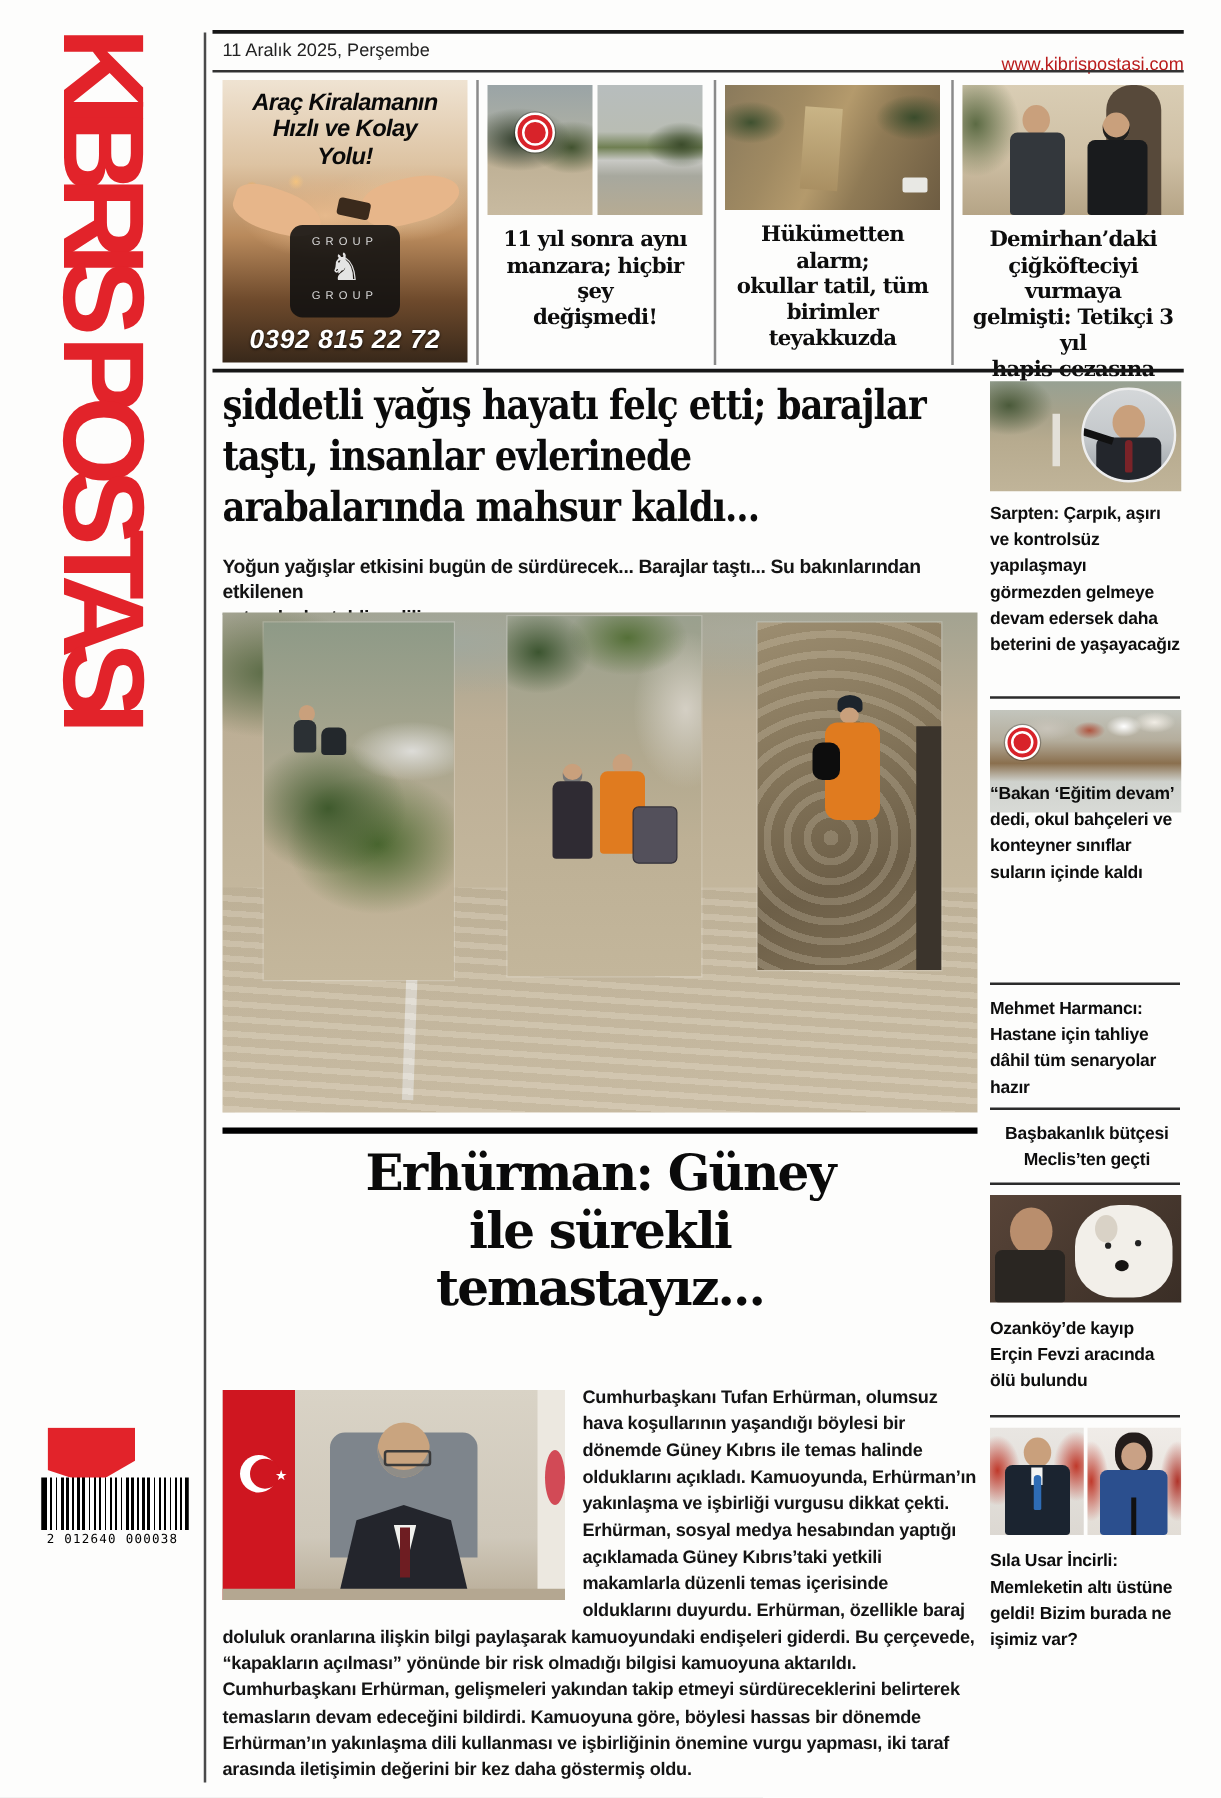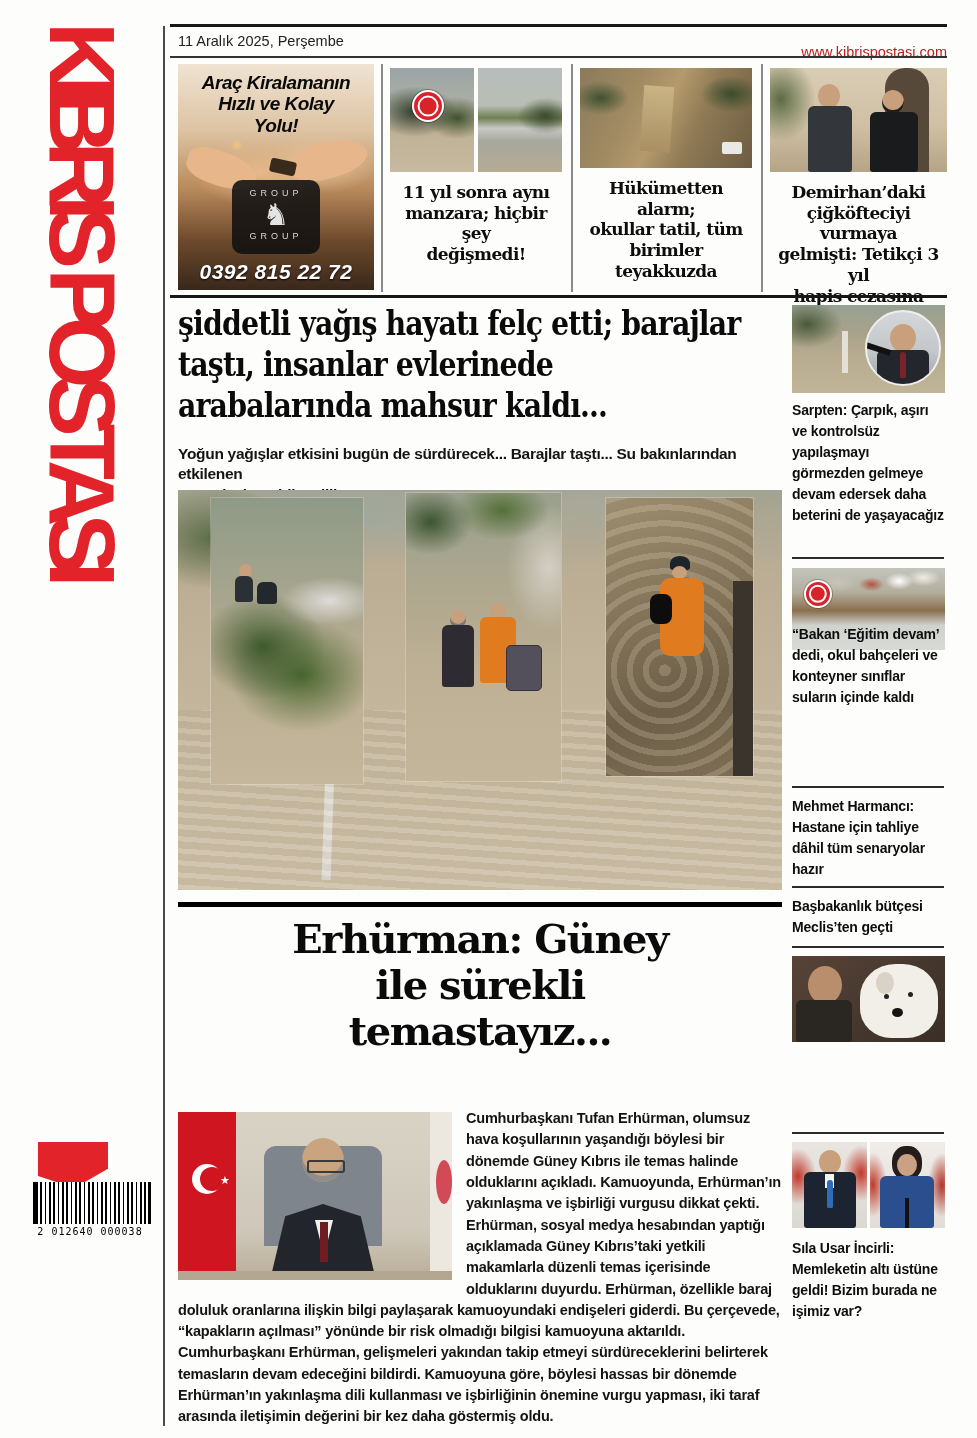--- a/index.html
+++ b/index.html
@@ -289,33 +289,36 @@
 konteyner sınıflar
 suların içinde kaldı</div>
   <div class="abs sb-div" style="top:786px;"></div>
 
   <div class="abs sb-cap t" style="top:796px;">Mehmet Harmancı:
 Hastane için tahliye
 dâhil tüm senaryolar
 hazır</div>
   <div class="abs sb-div" style="top:886px;"></div>
 
-  <div class="abs sb-cap t" style="top:896px;">Başbakanlık bütçesi
+  <div class="abs sb-cap t" style="top:896px;text-align:center;">Başbakanlık bütçesi
 Meclis’ten geçti</div>
   <div class="abs sb-div" style="top:946px;"></div>
 
   <div class="sb-img" style="top:956px;height:86px;background:linear-gradient(135deg,#584438 0%,#4a3a30 45%,#3a2e26 100%);">
     <div class="head" style="left:16px;top:10px;width:34px;height:38px;background:#b98e6d;"></div>
     <div class="fig" style="left:4px;top:44px;width:56px;height:42px;background:#2a2622;"></div>
     <div class="abs" style="left:68px;top:8px;width:78px;height:74px;background:#f2efe9;border-radius:45% 45% 40% 40%;"></div>
     <div class="abs" style="left:84px;top:16px;width:18px;height:22px;background:#d9d2c6;border-radius:50%;"></div>
     <div class="abs" style="left:100px;top:52px;width:11px;height:9px;background:#161412;border-radius:50%;"></div>
     <div class="abs" style="left:92px;top:38px;width:5px;height:5px;background:#222;border-radius:50%;"></div>
     <div class="abs" style="left:116px;top:36px;width:5px;height:5px;background:#222;border-radius:50%;"></div>
   </div>
+  <div class="abs sb-cap t" style="top:1052px;">Ozanköy’de kayıp
+Erçin Fevzi aracında
+ölü bulundu</div>
   <div class="abs sb-div" style="top:1132px;"></div>
 
   <div class="sb-img" style="top:1142px;height:86px;">
     <div class="abs" style="left:0;top:0;width:75px;height:86px;overflow:hidden;background:
         radial-gradient(ellipse 26px 40px at 8% 40%,#c0392b,transparent 70%),
         radial-gradient(ellipse 26px 40px at 92% 36%,#c0392b,transparent 70%),
         linear-gradient(180deg,#e9e6e2 0%,#dcd8d2 100%);">
       <div class="head" style="left:27px;top:8px;width:22px;height:24px;"></div>
       <div class="fig" style="left:12px;top:30px;width:52px;height:56px;background:#1b2430;"></div>
       <div class="fig" style="left:33px;top:32px;width:9px;height:14px;background:#f4f4f2;border-radius:0;"></div>

